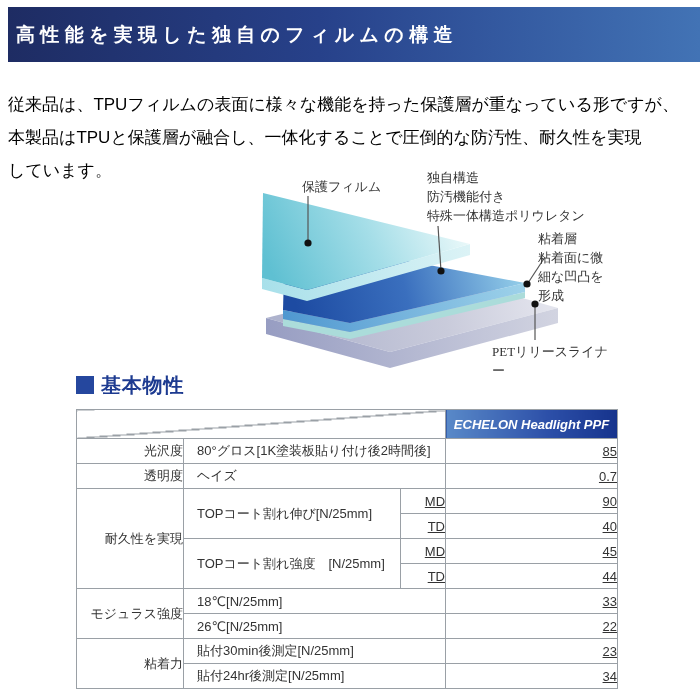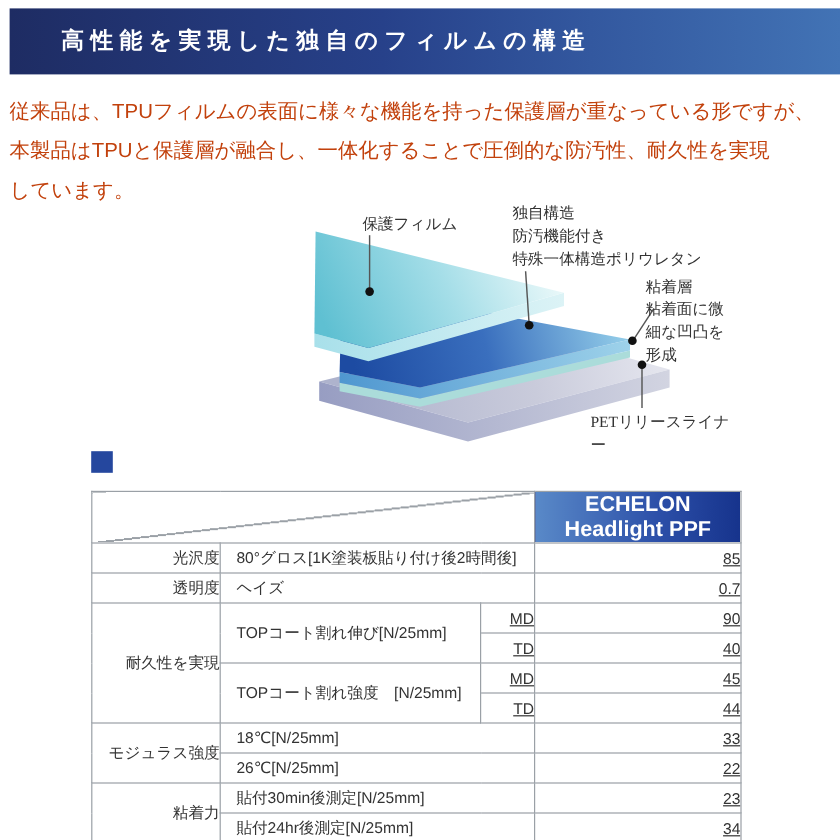--- a/index.html
+++ b/index.html
@@ -9,26 +9,26 @@
     overflow:hidden;
   }
   
   .banner{
     position:absolute;left:8px;top:7px;width:692px;height:55px;
     background:linear-gradient(90deg,#1e2c63 0%,#27418a 45%,#33589f 70%,#4273b5 100%);
   }
   .banner-title{
     font-family:"Liberation Serif","DejaVu Serif",serif;
     color:#ffffff;font-size:19px;font-weight:bold;letter-spacing:0.28em;
-    line-height:55px;padding-left:43px;white-space:nowrap;
+    line-height:55px;padding-left:8px;white-space:nowrap;
   }
   
   .intro{
-    position:absolute;left:8px;top:76px;width:688px;
-    font-size:17px;line-height:33px;color:#c2410c;white-space:pre-line;
+    position:absolute;left:8px;top:88px;width:688px;
+    font-size:17px;line-height:33px;color:#000000;white-space:pre-line;
   }
   
   .diagram{position:absolute;left:0;top:165px;width:616px;height:215px;}
   .diagram svg{position:absolute;left:0;top:0;}
   .dlabel{
     position:absolute;font-size:13px;line-height:19px;color:#333;
     white-space:pre-line;
   }
   .lbl-protect{left:302px;top:12px;}
   .lbl-unique{left:427px;top:3px;}
@@ -45,21 +45,21 @@
   td,th{border:1px solid #9aa0a6;padding:0;overflow:hidden;}
   tr.hrow{height:29px;}
   tr.drow{height:25px;}
   th.diag{
     background:linear-gradient(to bottom right,
       #fff calc(50% - 0.8px),#9aa0a6 calc(50% - 0.8px),
       #9aa0a6 calc(50% + 0.8px),#fff calc(50% + 0.8px));
   }
   th.prod{
     background:linear-gradient(90deg,#5989c8 0%,#2c4fa8 60%,#16338c 100%);
-    color:#fff;font-weight:bold;font-size:18px;text-align:center;
+    color:#fff;font-weight:bold;font-size:13px;text-align:center;font-style:italic;
   }
   td.cat{text-align:right;padding-left:12px;}
   td.test{text-align:left;padding-left:13px;}
   td.dir,td.val{text-align:right;text-decoration:underline;}
 </style>
 </head>
 <body>
 
 <div class="banner">
   <div class="banner-title">高性能を実現した独自のフィルムの構造</div>
@@ -139,20 +139,21 @@
   <div class="dlabel lbl-adhesive">粘着層
 粘着面に微細な凹凸を形成</div>
   <div class="dlabel lbl-unique">独自構造
 防汚機能付き
 特殊一体構造ポリウレタン</div>
   <div class="dlabel lbl-pet">PETリリースライナー</div>
 </div>
 
 <div class="section-head">
   <span class="sq"></span>
+  <span class="section-title">基本物性</span>
 </div>
 
 <div class="props">
   <table>
     <colgroup>
         <col class="c1">
         <col class="c2">
         <col class="c3">
         <col class="c4">
       </colgroup>

